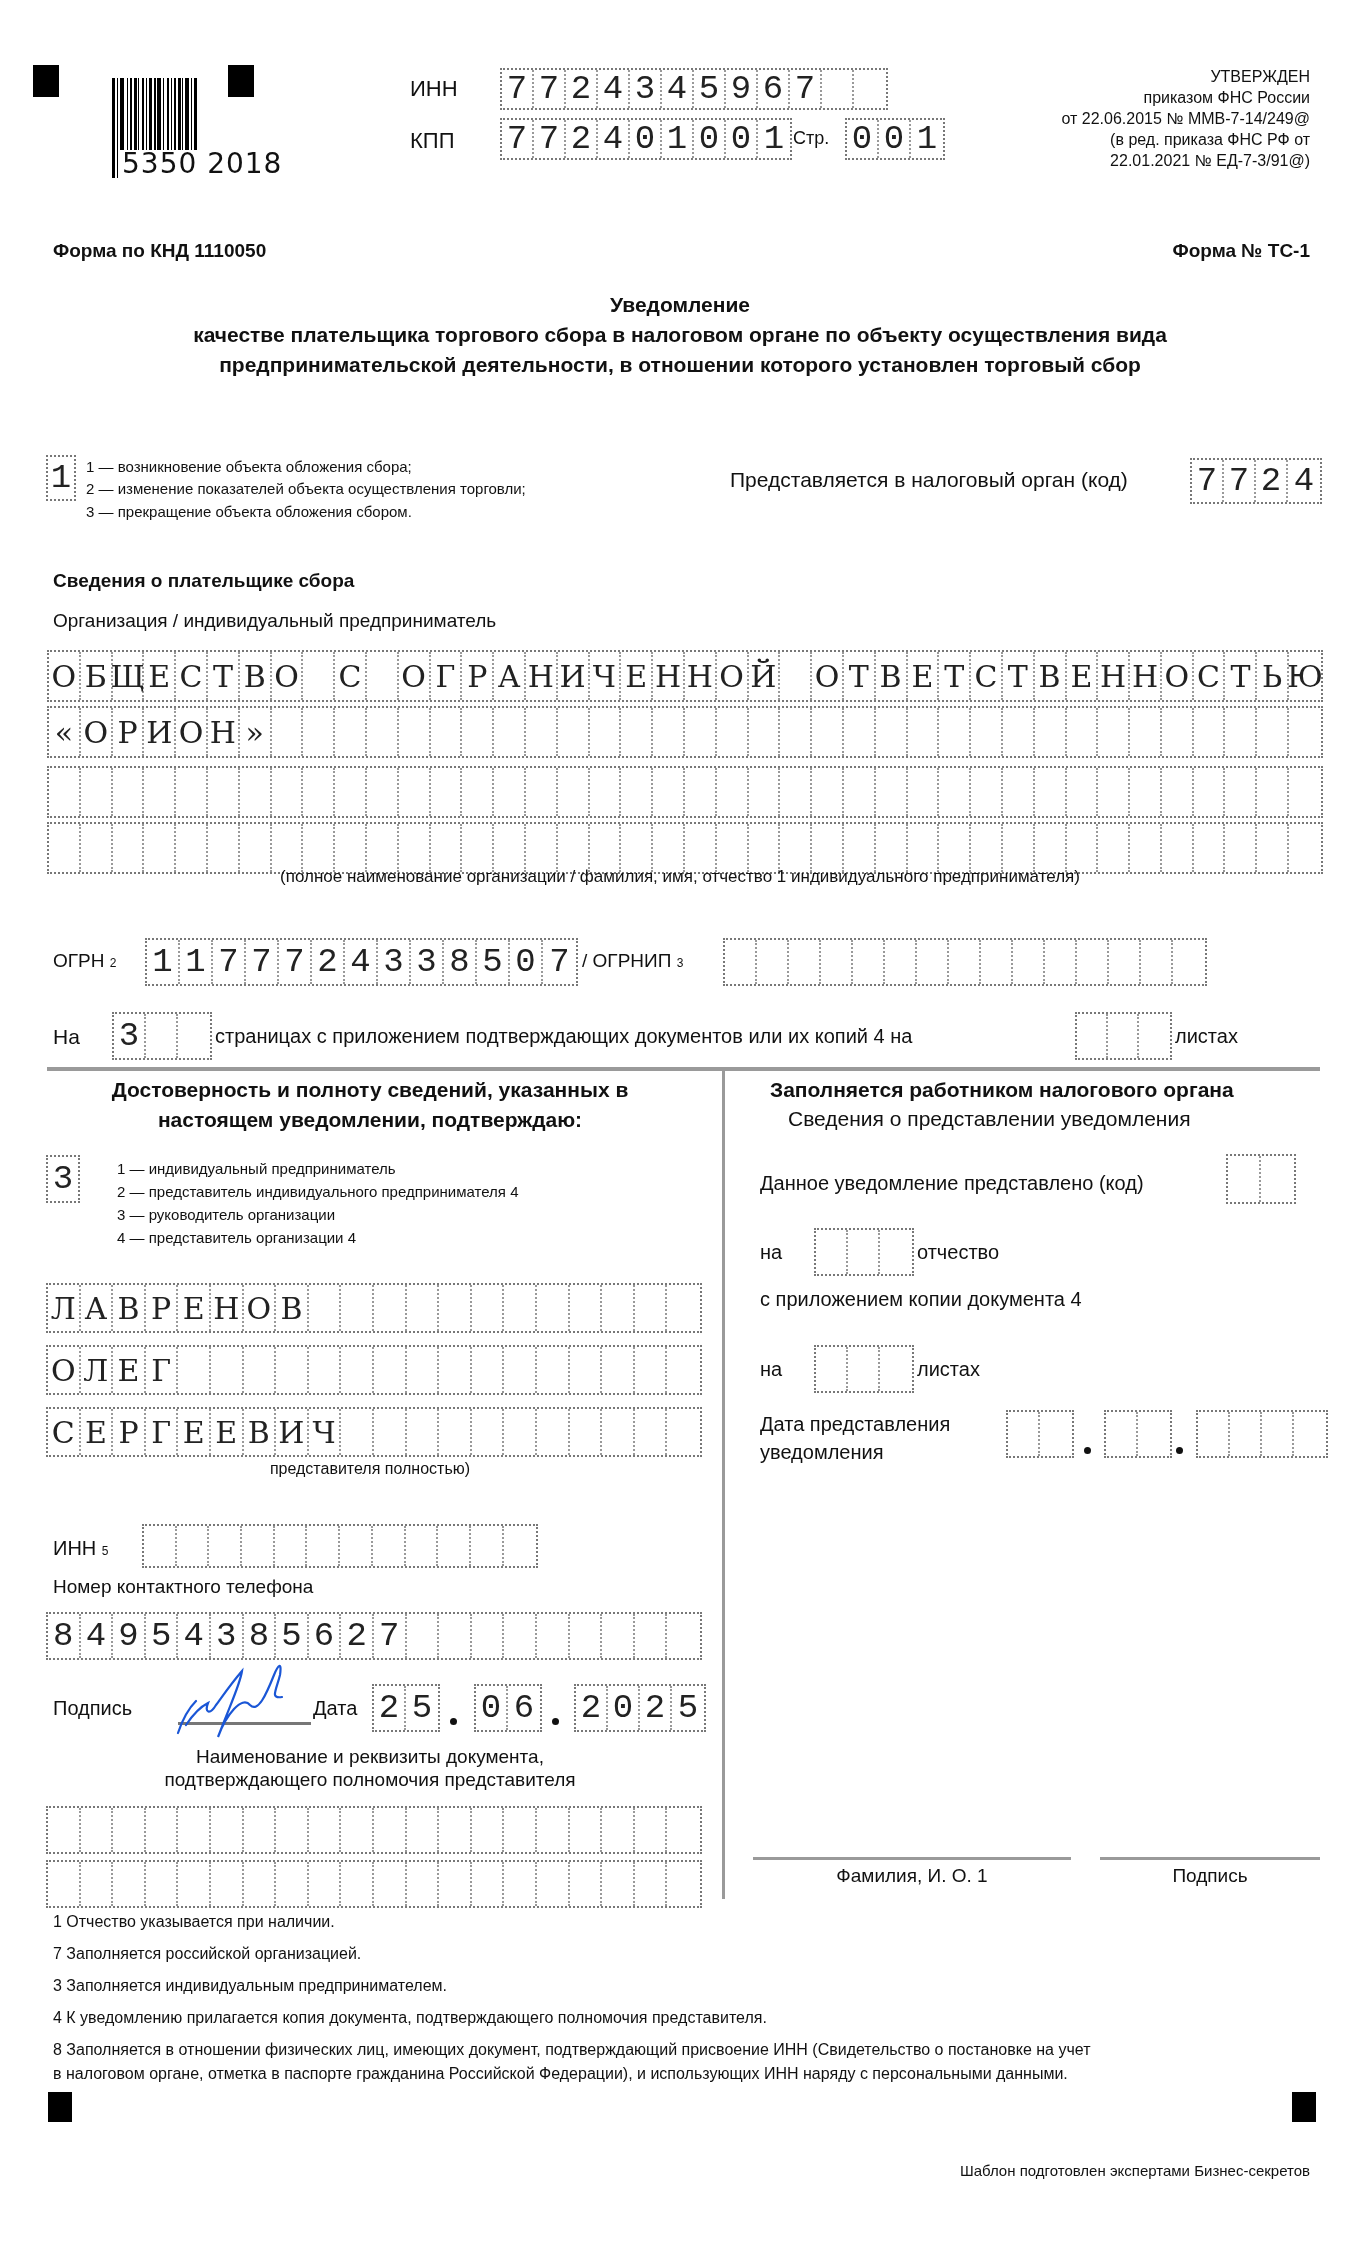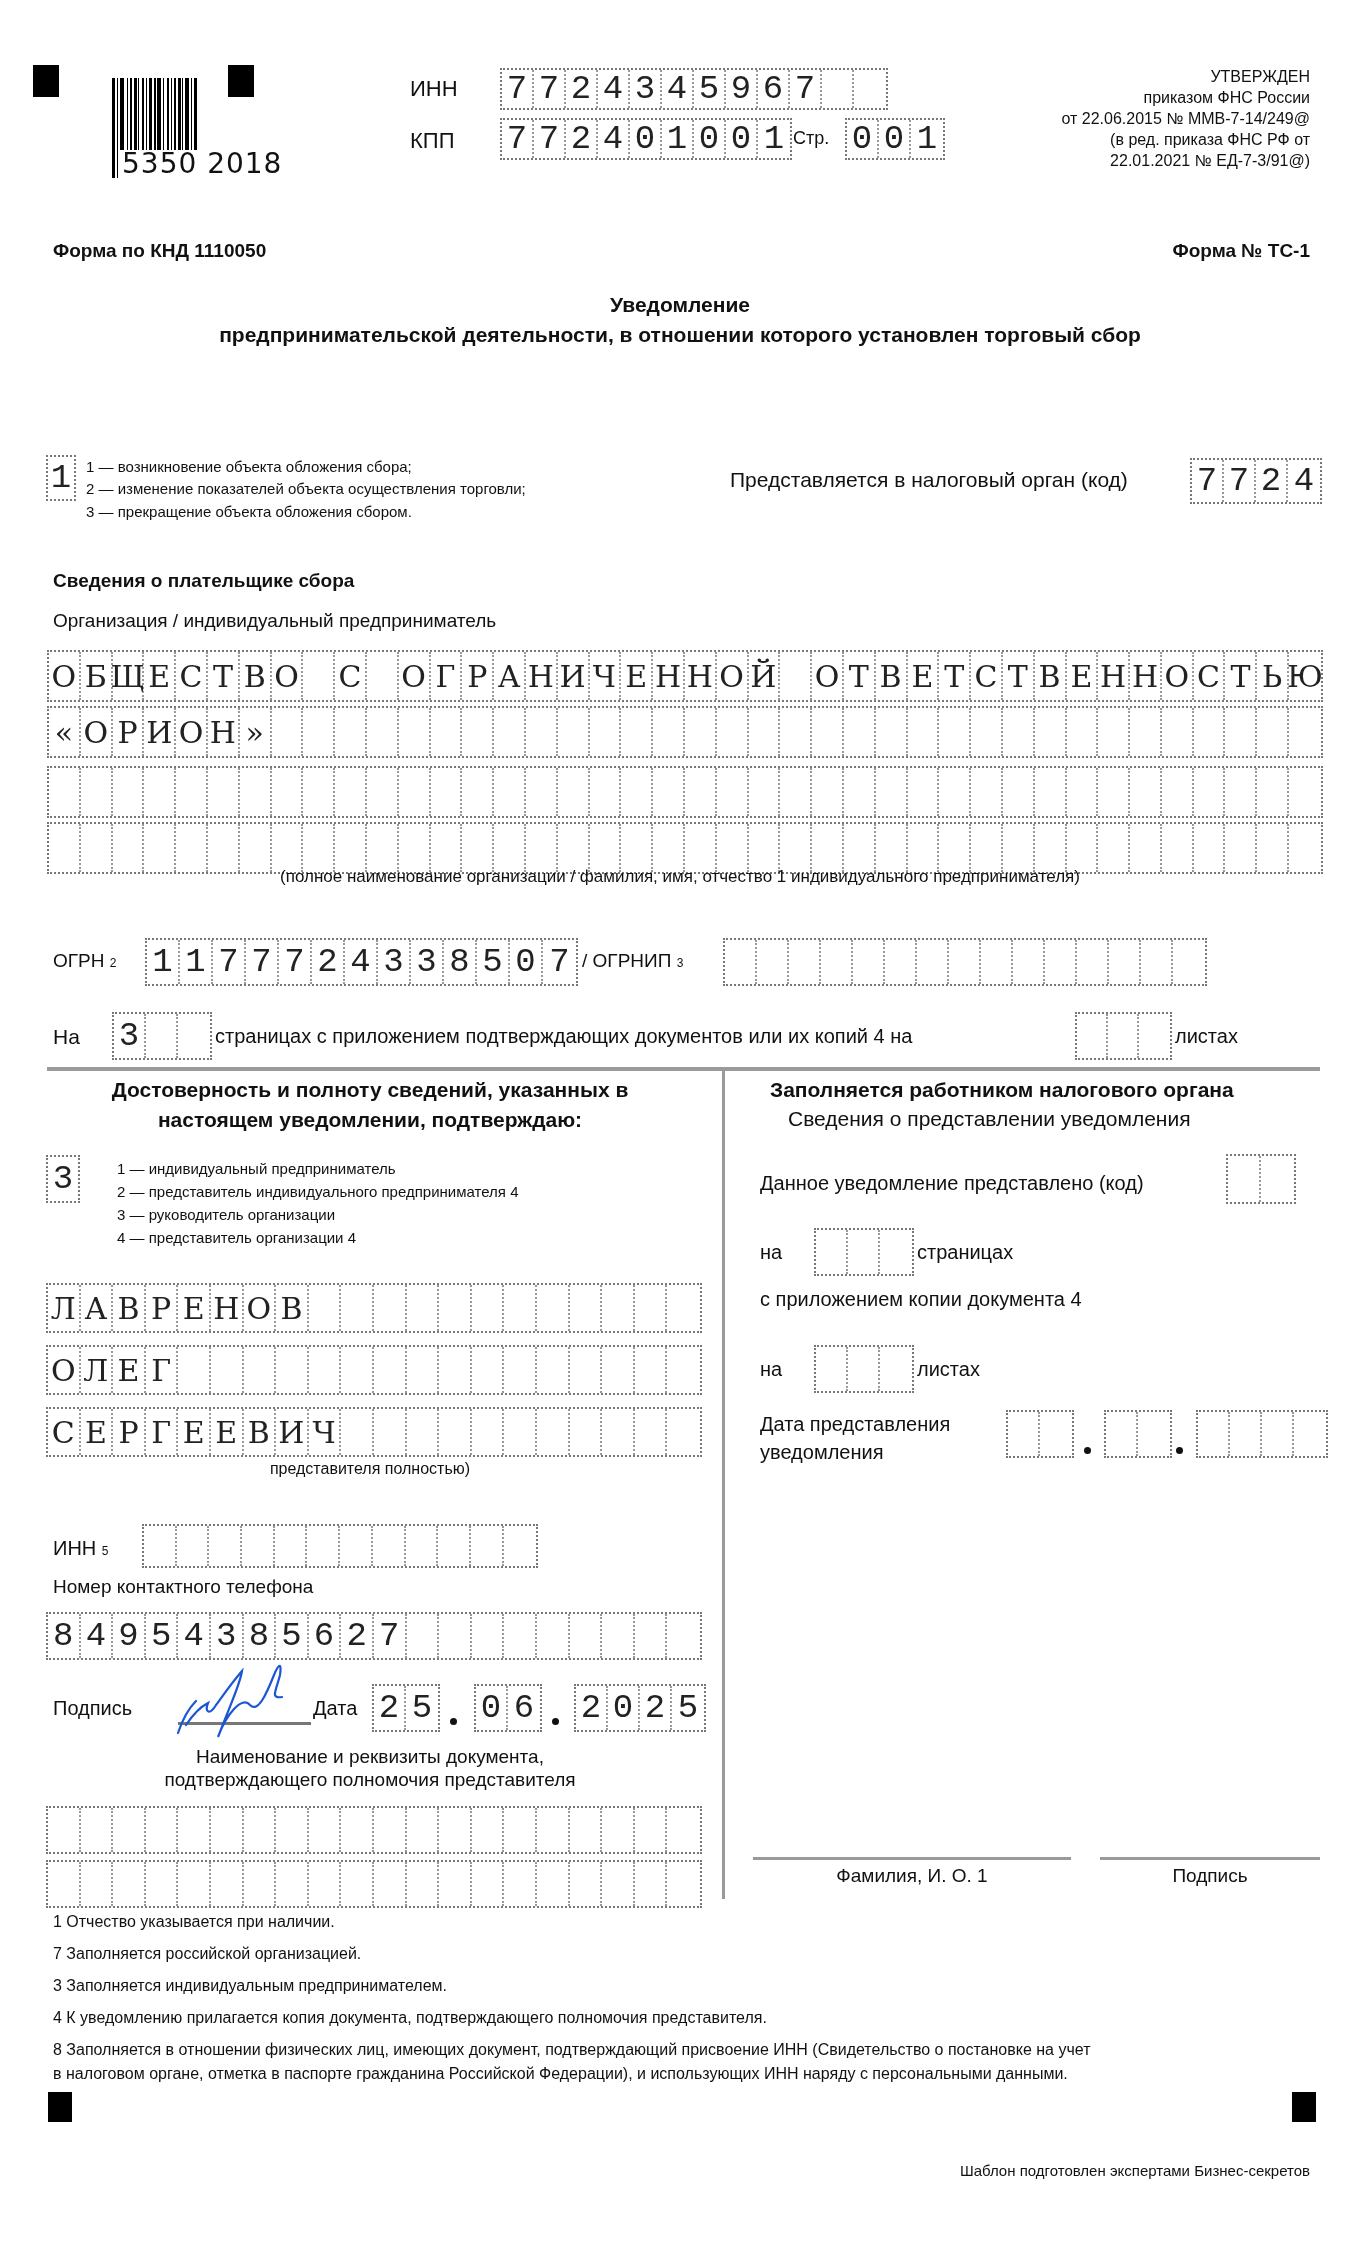--- a/index.html
+++ b/index.html
@@ -120,20 +120,21 @@
   <div>от 22.06.2015 № ММВ-7-14/249@</div>
   <div>(в ред. приказа ФНС РФ от</div>
   <div>22.01.2021 № ЕД-7-3/91@)</div>
 </div>
 
 <div class="lbl bold" style="left:53px; top:240px; font-size:19px;">Форма по КНД 1110050</div>
 <div class="lbl bold" style="right:50px; top:240px; font-size:19px;">Форма № ТС-1</div>
 
 <div class="title" style="top:290px;">
   <div>Уведомление</div>
+  <div>качестве плательщика торгового сбора в налоговом органе по объекту осуществления вида</div>
   <div>предпринимательской деятельности, в отношении которого установлен торговый сбор</div>
 </div>
 
 <div class="cells" style="left:46px; top:455px; height:46px;">
     <div class="cell" style="width: 26px;">1</div>
   </div>
 <div class="legend-line" style="left:86px; top:458px;">1 — возникновение объекта обложения сбора;</div>
 <div class="legend-line" style="left:86px; top:480px;">2 — изменение показателей объекта осуществления торговли;</div>
 <div class="legend-line" style="left:86px; top:503px;">3 — прекращение объекта обложения сбором.</div>
 
@@ -571,21 +572,21 @@
     <div class="cell" style="width: 33px;"></div>
     <div class="cell" style="width: 33px;"></div>
   </div>
 
 <div class="lbl" style="left:760px; top:1241px; font-size:20px;">на</div>
 <div class="cells" style="left:814px; top:1228px; height:48px;">
     <div class="cell" style="width: 32px;"></div>
     <div class="cell" style="width: 32px;"></div>
     <div class="cell" style="width: 32px;"></div>
   </div>
-<div class="lbl" style="left:917px; top:1241px; font-size:20px;">страницах</div>
+<div class="lbl" style="left:917px; top:1241px; font-size:20px;">отчество</div>
 <div class="lbl" style="left:760px; top:1288px; font-size:20px;">с приложением копии документа 4</div>
 
 <div class="lbl" style="left:760px; top:1358px; font-size:20px;">на</div>
 <div class="cells" style="left:814px; top:1345px; height:48px;">
     <div class="cell" style="width: 32px;"></div>
     <div class="cell" style="width: 32px;"></div>
     <div class="cell" style="width: 32px;"></div>
   </div>
 <div class="lbl" style="left:917px; top:1358px; font-size:20px;">листах</div>
 

